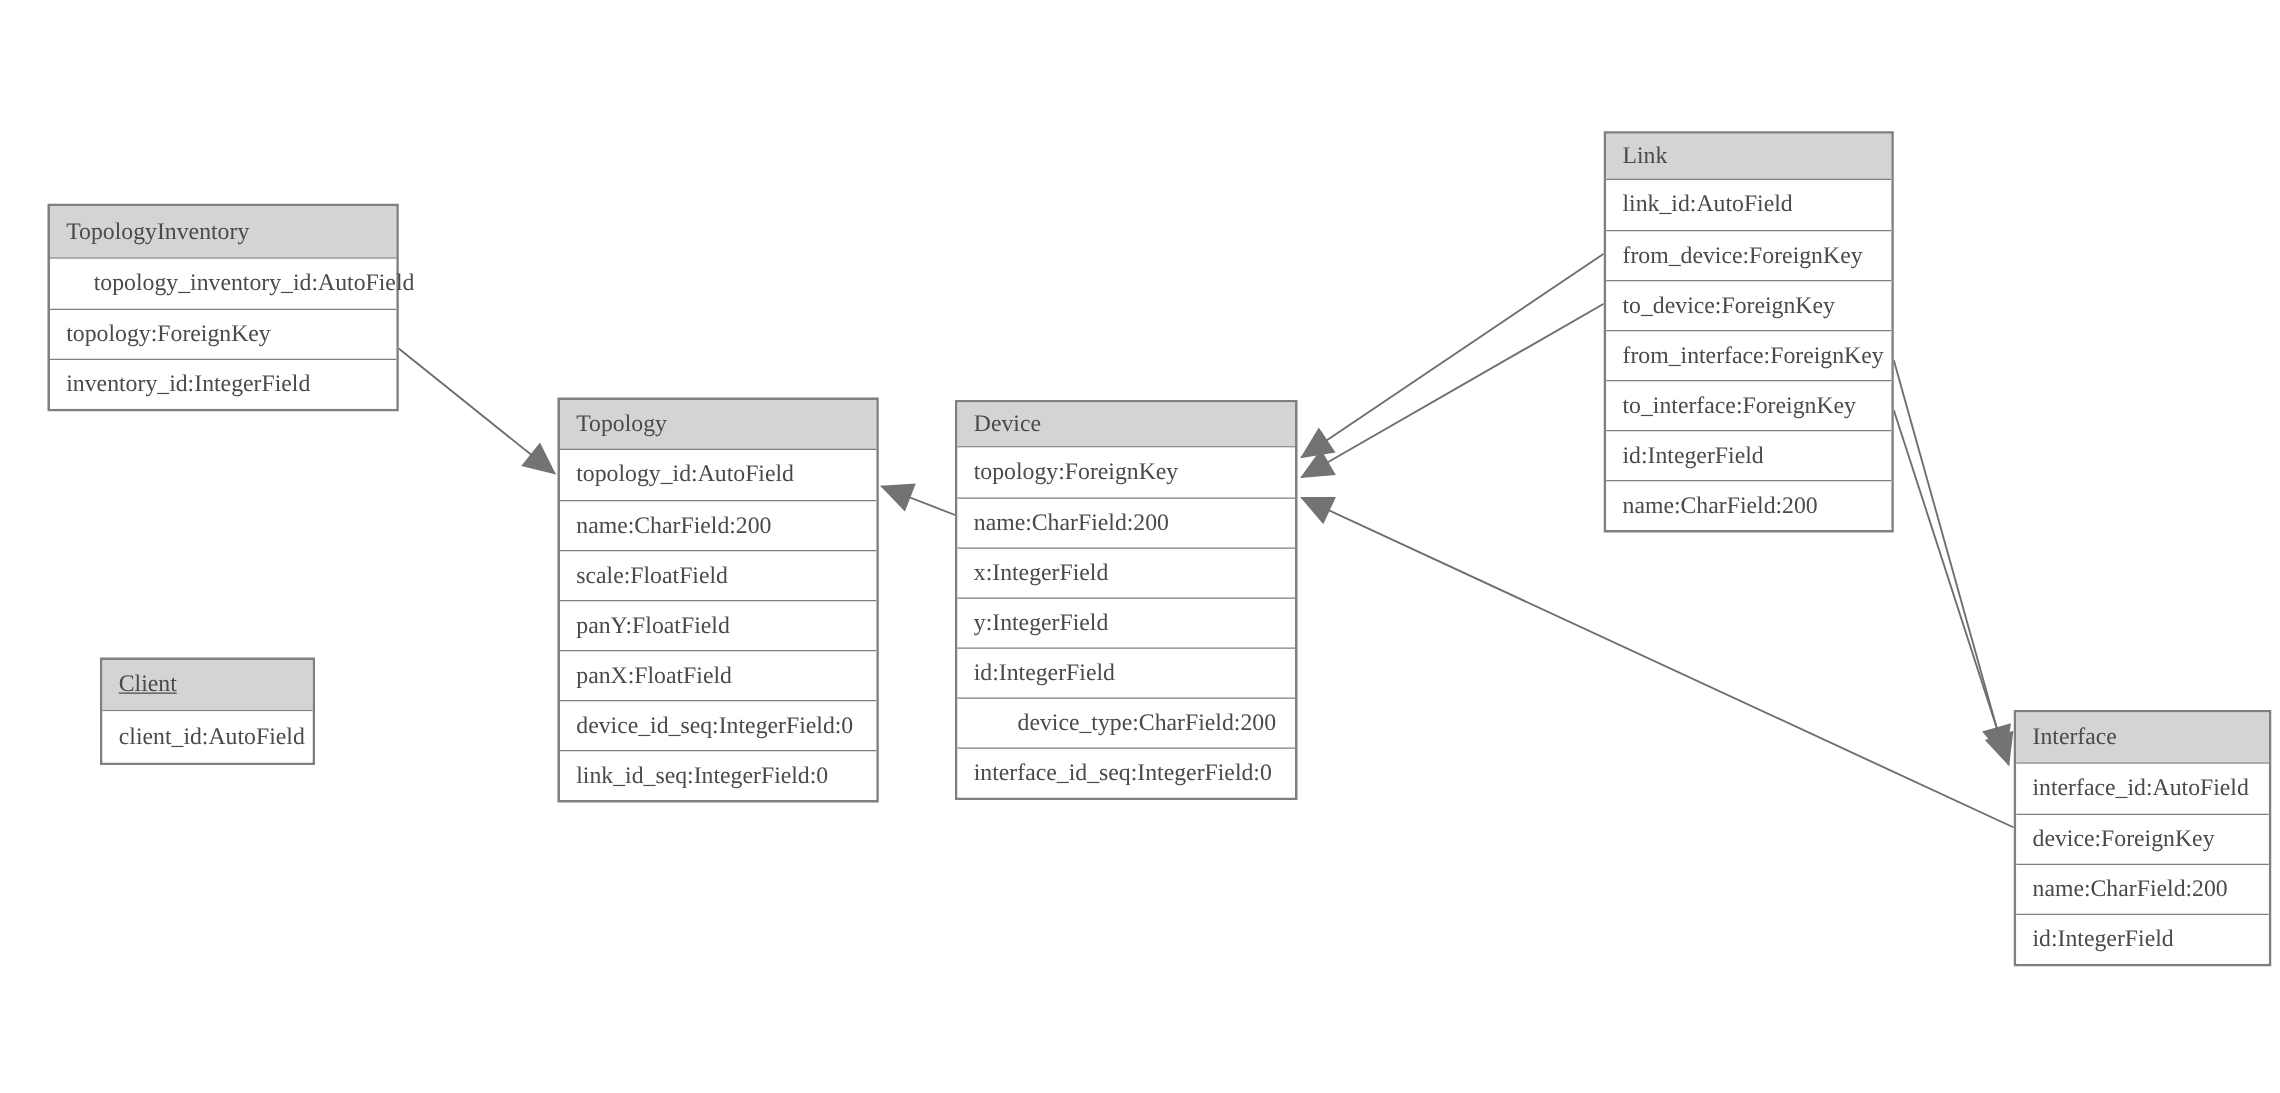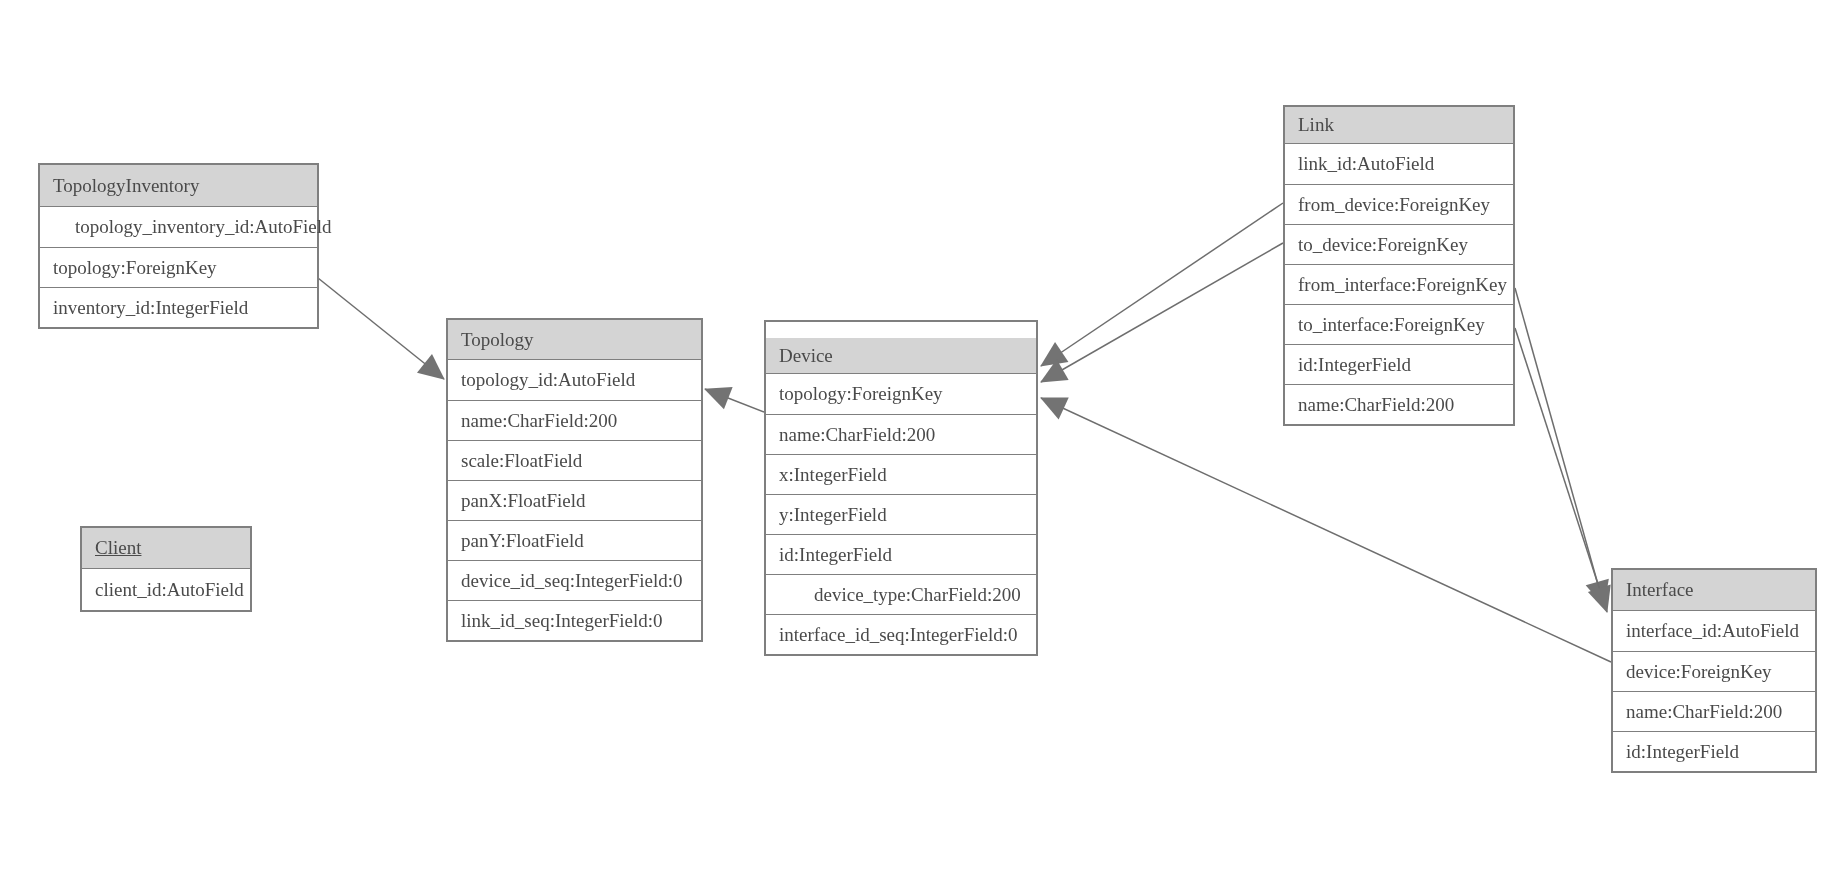--- a/index.html
+++ b/index.html
@@ -76,31 +76,31 @@
         <div class="entity-header" style="height: 42px;">TopologyInventory</div>
         <div class="entity-row" style="height: 40px; padding-left: 35px;">topology_inventory_id:AutoField</div>
         <div class="entity-row" style="height: 40px;">topology:ForeignKey</div>
         <div class="entity-row" style="height: 40px;">inventory_id:IntegerField</div>
       </div>
       <div class="entity" style="left: 446px; top: 318px; width: 257px;">
         <div class="entity-header" style="height: 40px;">Topology</div>
         <div class="entity-row" style="height: 40px;">topology_id:AutoField</div>
         <div class="entity-row" style="height: 40px;">name:CharField:200</div>
         <div class="entity-row" style="height: 40px;">scale:FloatField</div>
+        <div class="entity-row" style="height: 40px;">panY:FloatField</div>
         <div class="entity-row" style="height: 40px;">panX:FloatField</div>
-        <div class="entity-row" style="height: 40px;">panY:FloatField</div>
         <div class="entity-row" style="height: 40px;">device_id_seq:IntegerField:0</div>
         <div class="entity-row" style="height: 40px;">link_id_seq:IntegerField:0</div>
       </div>
       <div class="entity" style="left: 80px; top: 526px; width: 172px;">
         <div class="entity-header" style="height: 41px; text-decoration: underline;">Client</div>
         <div class="entity-row" style="height: 41px;">client_id:AutoField</div>
       </div>
       <div class="entity" style="left: 764px; top: 320px; width: 274px;">
-        <div class="entity-header" style="height: 36px; margin-top: 16px;">Device</div>
+        <div class="entity-header" style="height: 36px;">Device</div>
         <div class="entity-row" style="height: 40px;">topology:ForeignKey</div>
         <div class="entity-row" style="height: 40px;">name:CharField:200</div>
         <div class="entity-row" style="height: 40px;">x:IntegerField</div>
         <div class="entity-row" style="height: 40px;">y:IntegerField</div>
         <div class="entity-row" style="height: 40px;">id:IntegerField</div>
         <div class="entity-row" style="height: 40px; padding-left: 48px;">device_type:CharField:200</div>
         <div class="entity-row" style="height: 40px;">interface_id_seq:IntegerField:0</div>
       </div>
       <div class="entity" style="left: 1283px; top: 105px; width: 232px;">
         <div class="entity-header" style="height: 37px;">Link</div>

